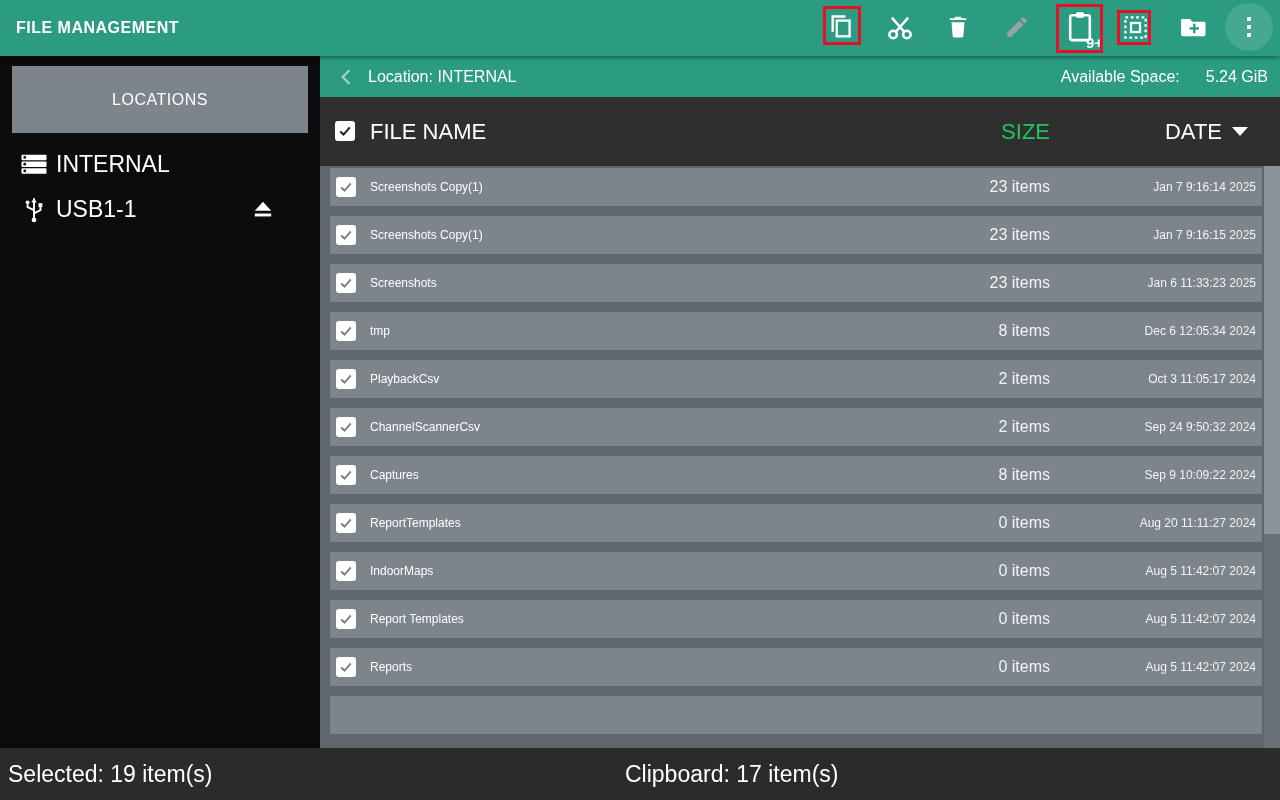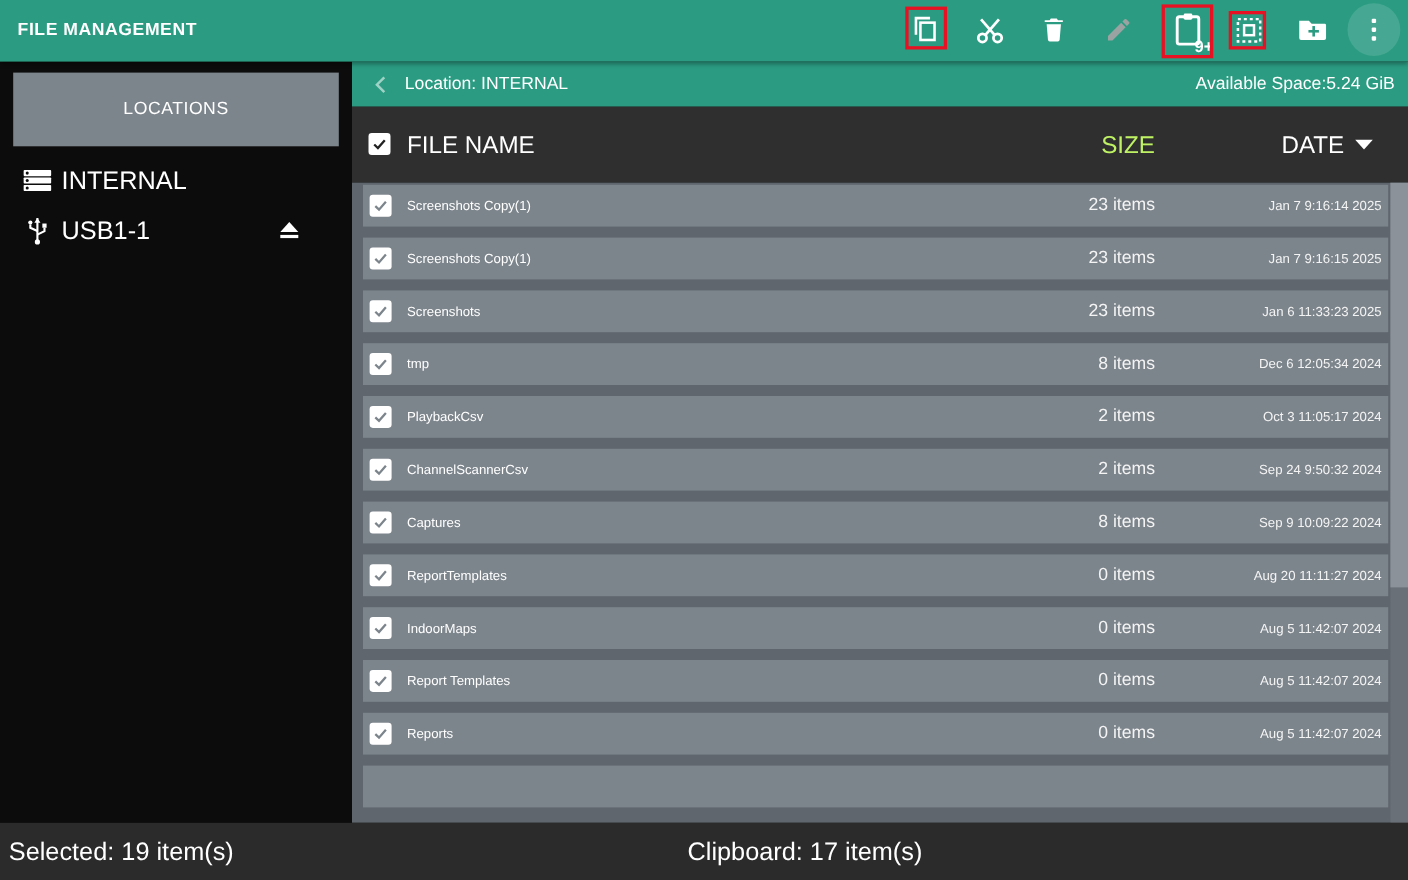--- a/index.html
+++ b/index.html
@@ -45,30 +45,30 @@
                display:flex; align-items:center; justify-content:center; }
 
   
   .main { position:absolute; left:320px; top:56px; width:932px; height:692px; }
   .locbar { position:absolute; left:0; top:0; width:960px; height:41px; background:#2b9c82; }
   .back-btn { position:absolute; left:14px; top:50%; transform:translateY(-50%);
               width:24px; height:24px; display:flex; align-items:center; justify-content:center; }
   .loc-label { position:absolute; left:48px; top:50%; transform:translateY(-50%);
                color:#fff; font-size:16px; }
   .space-group { position:absolute; right:12px; top:50%; transform:translateY(-50%);
-                 display:flex; color:#fff; font-size:16px; }
+                 display:flex; gap:26px; color:#fff; font-size:16px; }
 
   .thead { position:absolute; left:0; top:41px; width:960px; height:69px; background:#2f2f2f; }
   .checkbox { width:20px; height:20px; background:#fff; border-radius:3px;
               display:flex; align-items:center; justify-content:center; }
   .head-check { position:absolute; left:15px; top:24px; }
   .head-name { position:absolute; left:50px; top:50%; transform:translateY(-50%);
                color:#fff; font-size:22px; }
   .head-size { position:absolute; right:230px; top:50%; transform:translateY(-50%);
-               color:#bef264; font-size:22px; }
+               color:#22c55e; font-size:22px; }
   .head-date { position:absolute; right:32px; top:50%; transform:translateY(-50%);
                display:flex; align-items:center; gap:10px; color:#fff; font-size:22px; }
   .caret-down { width:0; height:0; border-left:8px solid transparent;
                 border-right:8px solid transparent; border-top:9px solid #fff; }
 
   .list { position:absolute; left:0; top:110px; width:960px; height:582px;
           background:#5f666d; overflow:hidden; padding-top:2px; }
   .frow { position:relative; width:932px; height:38px; margin:0 0 10px 10px;
           background:#7d858c; }
   .frow .checkbox { position:absolute; left:6px; top:9px; }

